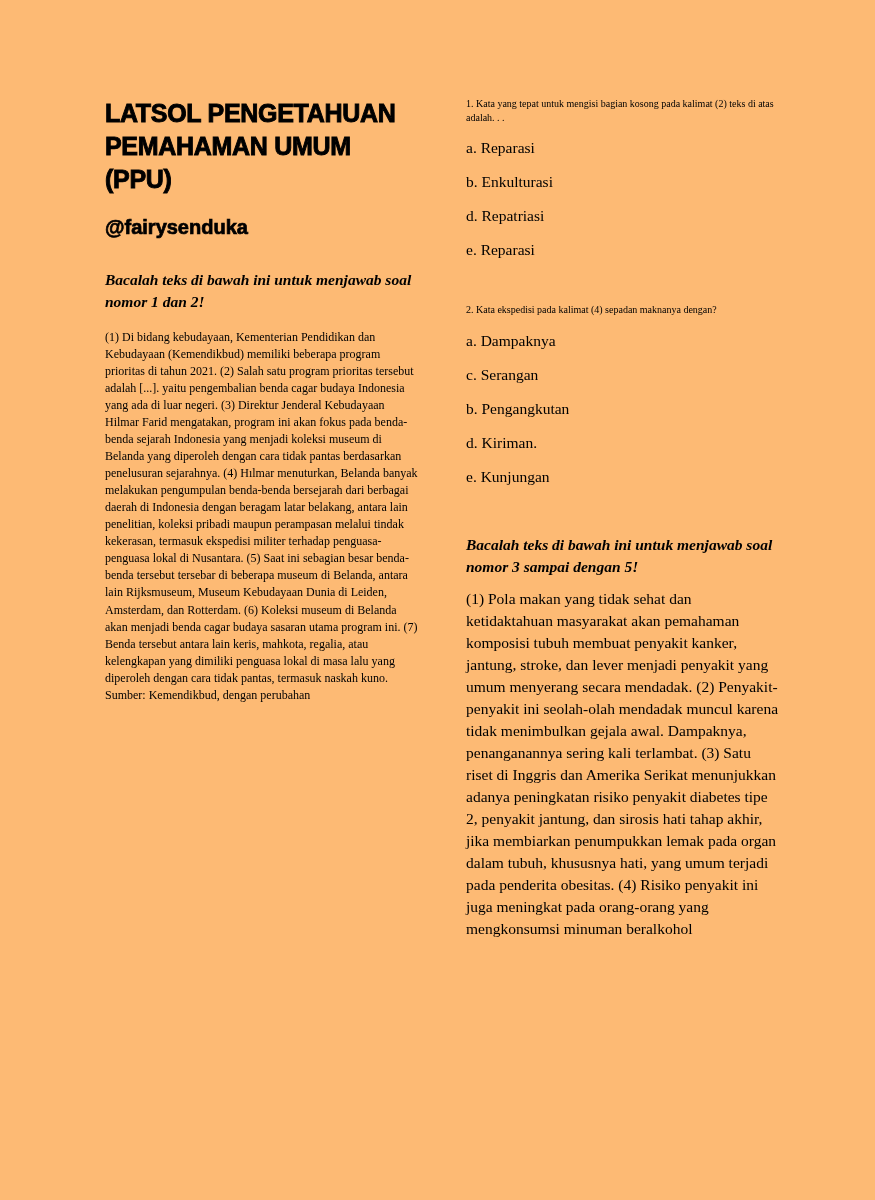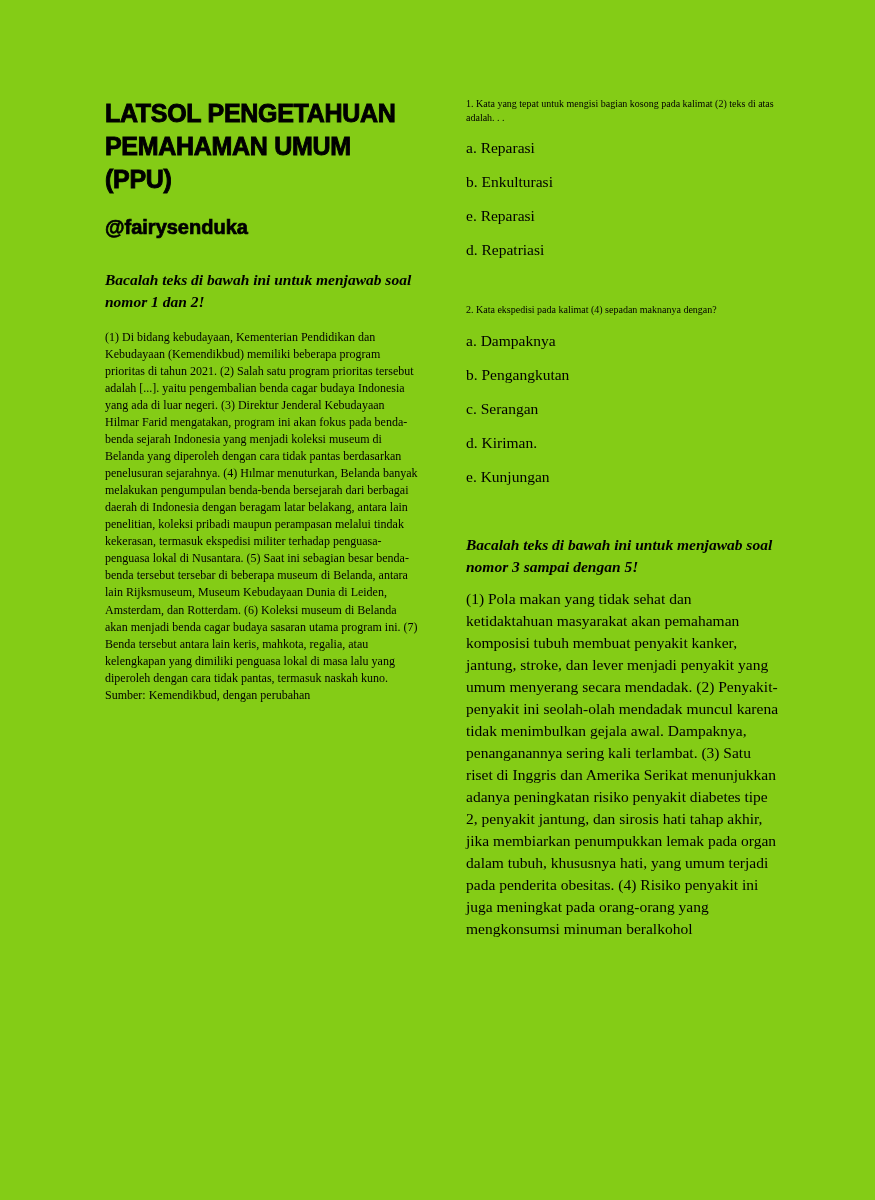--- a/index.html
+++ b/index.html
@@ -2,21 +2,21 @@
 <html><head>
 <meta charset="utf-8">
 <style>
   * { margin: 0; padding: 0; box-sizing: border-box; }
   html, body { background: #ffffff; }
   body { width: 875px; }
   .page {
     position: relative;
     width: 875px;
     height: 1200px;
-    background: #84cc16;
+    background: #fdba74;
     color: #000000;
     font-family: "Liberation Serif", serif;
     padding: 97px 96px 0 105px;
     display: flex;
     gap: 48px;
     overflow: hidden;
   }
   .col { width: 313px; flex: 0 0 313px; }
 
   .title {
@@ -79,27 +79,27 @@
     <h1 class="title">LATSOL PENGETAHUAN PEMAHAMAN UMUM (PPU)</h1>
     <h2 class="handle">@fairysenduka</h2>
     <p class="instruction">Bacalah teks di bawah ini untuk menjawab soal nomor 1 dan 2!</p>
     <p class="passage">(1) Di bidang kebudayaan, Kementerian Pendidikan dan Kebudayaan (Kemendikbud) memiliki beberapa program prioritas di tahun 2021. (2) Salah satu program prioritas tersebut adalah [...]. yaitu pengembalian benda cagar budaya Indonesia yang ada di luar negeri. (3) Direktur Jenderal Kebudayaan Hilmar Farid mengatakan, program ini akan fokus pada benda-benda sejarah Indonesia yang menjadi koleksi museum di Belanda yang diperoleh dengan cara tidak pantas berdasarkan penelusuran sejarahnya. (4) Hılmar menuturkan, Belanda banyak melakukan pengumpulan benda-benda bersejarah dari berbagai daerah di Indonesia dengan beragam latar belakang, antara lain penelitian, koleksi pribadi maupun perampasan melalui tindak kekerasan, termasuk ekspedisi militer terhadap penguasa-penguasa lokal di Nusantara. (5) Saat ini sebagian besar benda-benda tersebut tersebar di beberapa museum di Belanda, antara lain Rijksmuseum, Museum Kebudayaan Dunia di Leiden, Amsterdam, dan Rotterdam. (6) Koleksi museum di Belanda akan menjadi benda cagar budaya sasaran utama program ini. (7) Benda tersebut antara lain keris, mahkota, regalia, atau kelengkapan yang dimiliki penguasa lokal di masa lalu yang diperoleh dengan cara tidak pantas, termasuk naskah kuno. Sumber: Kemendikbud, dengan perubahan</p>
   </div>
 
   <div class="col">
     <p class="question">1. Kata yang tepat untuk mengisi bagian kosong pada kalimat (2) teks di atas adalah. . .</p>
     <p class="option">a. Reparasi</p>
     <p class="option">b. Enkulturasi</p>
+    <p class="option">d. Repatriasi</p>
     <p class="option">e. Reparasi</p>
-    <p class="option">d. Repatriasi</p>
 
     <p class="question q2">2. Kata ekspedisi pada kalimat (4) sepadan maknanya dengan?</p>
     <p class="option">a. Dampaknya</p>
+    <p class="option">c. Serangan</p>
     <p class="option">b. Pengangkutan</p>
-    <p class="option">c. Serangan</p>
     <p class="option">d. Kiriman.</p>
     <p class="option">e. Kunjungan</p>
 
     <p class="instruction-right">Bacalah teks di bawah ini untuk menjawab soal nomor 3 sampai dengan 5!</p>
     <p class="passage-right">(1) Pola makan yang tidak sehat dan ketidaktahuan masyarakat akan pemahaman komposisi tubuh membuat penyakit kanker, jantung, stroke, dan lever menjadi penyakit yang umum menyerang secara mendadak. (2) Penyakit-penyakit ini seolah-olah mendadak muncul karena tidak menimbulkan gejala awal. Dampaknya, penanganannya sering kali terlambat. (3) Satu riset di Inggris dan Amerika Serikat menunjukkan adanya peningkatan risiko penyakit diabetes tipe 2, penyakit jantung, dan sirosis hati tahap akhir, jika membiarkan penumpukkan lemak pada organ dalam tubuh, khususnya hati, yang umum terjadi pada penderita obesitas. (4) Risiko penyakit ini juga meningkat pada orang-orang yang mengkonsumsi minuman beralkohol</p>
   </div>
 
 </div>
 
 </body></html>

